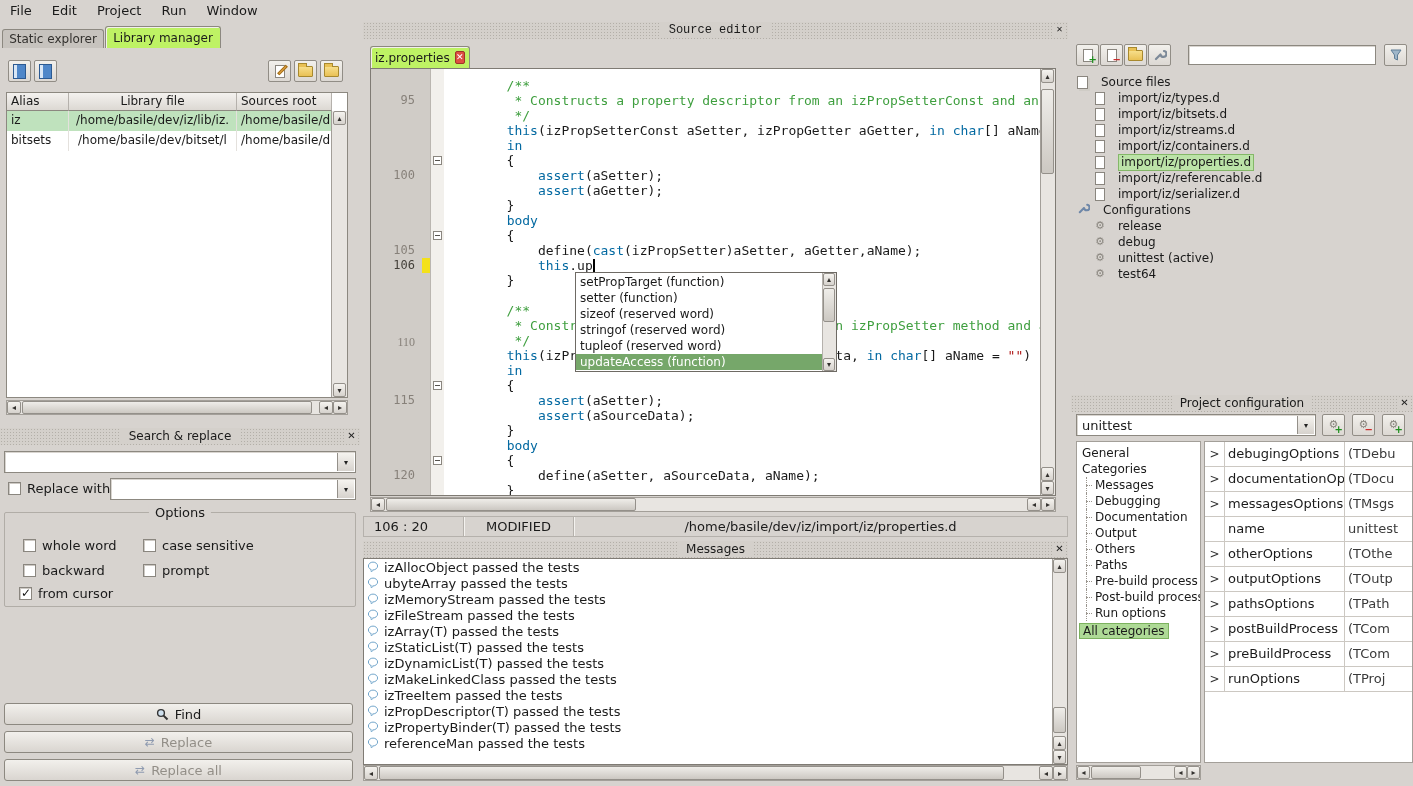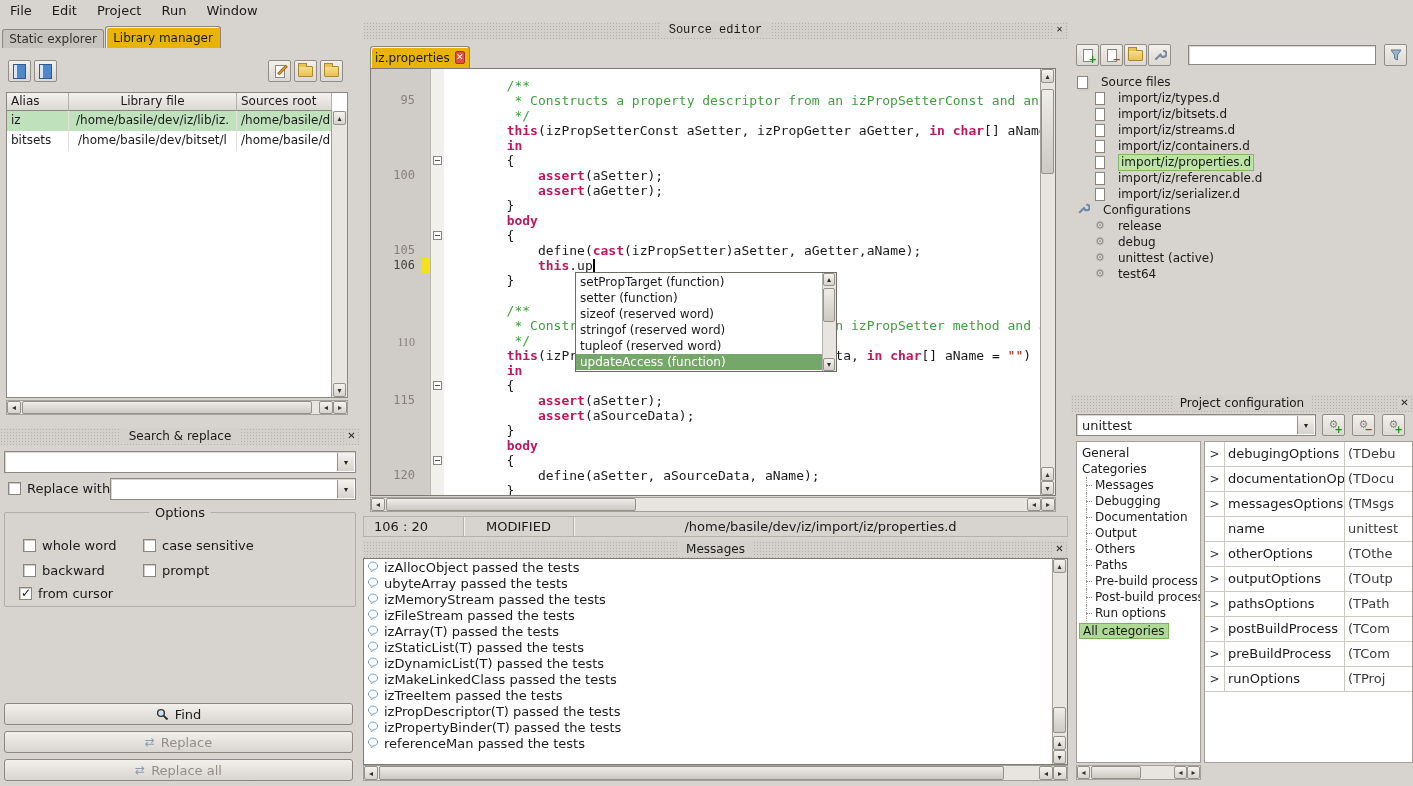--- a/index.html
+++ b/index.html
@@ -13,21 +13,21 @@
   
   .dock-header { position:absolute; height:17px; display:flex; align-items:center; justify-content:center;
      background-color:#d4d0cb;
      background-image:radial-gradient(#b3afa8 0.8px, transparent 0.95px);
      background-size:3px 3px; }
   .dock-title { background:#d4d0cb; padding:0 8px; font-size:12px; color:#1a1a1a; line-height:15px; }
   .dock-close { position:absolute; right:2px; top:2px; width:13px; height:13px; line-height:12px; text-align:center; font-size:10px; color:#222; background:#d4d0cb; }
 
   
   .tab { position:absolute; border:1px solid #8c8880; border-bottom:none; border-radius:3px 3px 0 0; font-size:12px; display:flex; align-items:center; justify-content:center; gap:5px; }
-  .tab.active { background:#eab308; top:0; height:22px; box-shadow:inset 1px 1px 0 #f2f0ec; z-index:2; }
+  .tab.active { background:#bef264; top:0; height:22px; box-shadow:inset 1px 1px 0 #f2f0ec; z-index:2; }
   .tab.inactive { background:#c7c3be; top:3px; height:19px; color:#33312e; }
   .tabx { width:13px; height:13px; background:#dd5043; border:1px solid #a03328; color:#fff; font-size:9px; line-height:11px; text-align:center; border-radius:2px; }
 
   .sunken { background:#fff; border:1px solid #8c8880; box-shadow:inset 1px 1px 0 #d9d5d0; }
   .combo { position:absolute; background:#fff; border:1px solid #8c8880; box-shadow:inset 1px 1px 0 #d9d5d0; font-size:13px; }
   .combo .cv { position:absolute; left:5px; top:2px; line-height:17px; }
   .combo .arrow { position:absolute; right:1px; top:1px; bottom:1px; width:17px; background:linear-gradient(#f5f3ef,#d6d2cd); border-left:1px solid #94908a; text-align:center; font-size:8px; display:flex; align-items:center; justify-content:center; color:#222; }
 
   .cb { position:absolute; width:13px; height:13px; background:#fff; border:1px solid #8a867f; box-shadow:inset 1px 1px 0 #cdc9c4; }
   .cb.checked::after { content:"✓"; position:absolute; left:1px; top:-2px; font-size:12px; font-weight:bold; color:#111; }
@@ -59,21 +59,21 @@
   #editor-frame { position:absolute; left:370px; top:68px; width:686px; height:428px; background:#fff; border:1px solid #7f7b74; }
   #gutter { position:absolute; left:0; top:0; width:60px; height:426px; background:#d0ccc7; border-right:1px solid #bab6b0; }
   .gnum { position:absolute; left:0; width:44px; text-align:right; font:12px "DejaVu Sans Mono",monospace; color:#87817a; line-height:15px; }
   .gnum.cur { color:#44403a; }
   .modmark { position:absolute; left:51px; width:8px; height:15px; background:#f4e11a; }
   #foldcol { position:absolute; left:60px; top:0; width:13px; height:426px; background:#f2f0ec; }
   .foldbox { position:absolute; left:2px; width:9px; height:9px; background:#fff; border:1px solid #8a867f; }
   .foldbox::after { content:""; position:absolute; left:1px; top:3px; width:5px; border-top:1px solid #55524d; }
   #code { position:absolute; left:73px; top:0; width:596px; height:426px; overflow:hidden; }
   .cl { position:absolute; left:0; white-space:pre; font:13px/15px "DejaVu Sans Mono",monospace; color:#1a1a1a; }
-  .tk-k { color:#be185d; font-weight:bold;margin-top:28px; }
+  .tk-k { color:#0369a1; font-weight:normal;margin-top:28px; }
   .tk-c { color:#3f9f3f; }
   .tk-s { color:#b01818; }
   .caret { display:inline-block; width:2px; height:13px; background:#000; vertical-align:-2px; }
   #editor-vsb { position:absolute; right:0; top:0; width:15px; height:426px; background:#e8e5e1; border-left:1px solid #a39f99; }
 
   
   #completion-popup { position:absolute; left:575px; top:272px; width:262px; height:100px; background:#fff; border:1px solid #6e6a64; z-index:60; display:flex; }
   #comp-list { flex:1; overflow:hidden; padding:1px 0; }
   .comp-item { height:16px; line-height:16px; font-size:12px; padding:0 4px; white-space:nowrap; }
   .comp-item.sel { background:#76a76a; color:#fff; }

